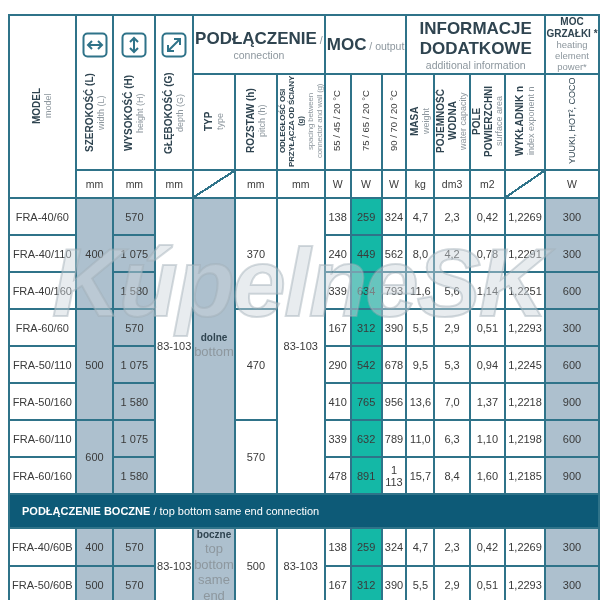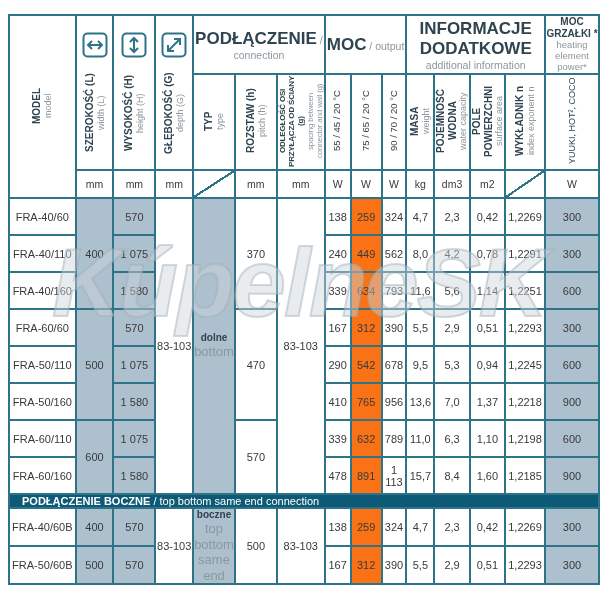--- a/index.html
+++ b/index.html
@@ -1,20 +1,20 @@
 <!DOCTYPE html>
 <html><head>
 <meta charset="utf-8">
 <style>
   html,body{margin:0;padding:0;background:#ffffff;}
   body{width:600px;height:600px;position:relative;font-family:"Liberation Sans",sans-serif;overflow:hidden;}
   table{border-collapse:collapse;position:absolute;left:8px;top:14px;table-layout:fixed;}
   td{border:2px solid #2f7389;text-align:center;vertical-align:middle;padding:0;font-size:11px;color:#3a3a3a;overflow:hidden;}
   .shade{background:#adc0ce;}
-  .lshade{background:#f97316;}
+  .lshade{background:#14b8a6;}
   .grp .pl{font-weight:bold;color:#2f4450;font-size:17px;}
   .grp .en{color:#8d979e;font-size:10.5px;}
   .pl{font-weight:bold;color:#2f4450;}
   .en{color:#8d979e;}
   .vwrap{writing-mode:vertical-rl;transform:rotate(180deg);display:inline-block;height:90px;text-align:center;line-height:1.15;}
   .vwrap div{font-size:10px;}
   .vwrap .pl{font-size:10px;}
   .vwrap .en{font-size:9px;}
   .vsmall .vwrap{height:92px;}
   .vsmall .vwrap div{font-size:8px;letter-spacing:-0.2px;}
@@ -307,21 +307,21 @@
     <td>478</td>
     <td class="lshade">891</td>
     <td>1 113</td>
     <td>15,7</td>
     <td>8,4</td>
     <td>1,60</td>
     <td>1,2185</td>
     <td class="shade">900</td>
   </tr>
 
-  <tr style="height:14px">
+  <tr style="height:34px">
     <td colspan="15" class="band-cell">
       <span class="b">PODŁĄCZENIE BOCZNE</span><span class="r"> / top bottom same end connection</span>
     </td>
   </tr>
 
   <tr style="height:37px">
     <td>FRA-40/60B</td>
     <td class="shade">400</td>
     <td class="shade">570</td>
     <td rowspan="2">83-103</td>

